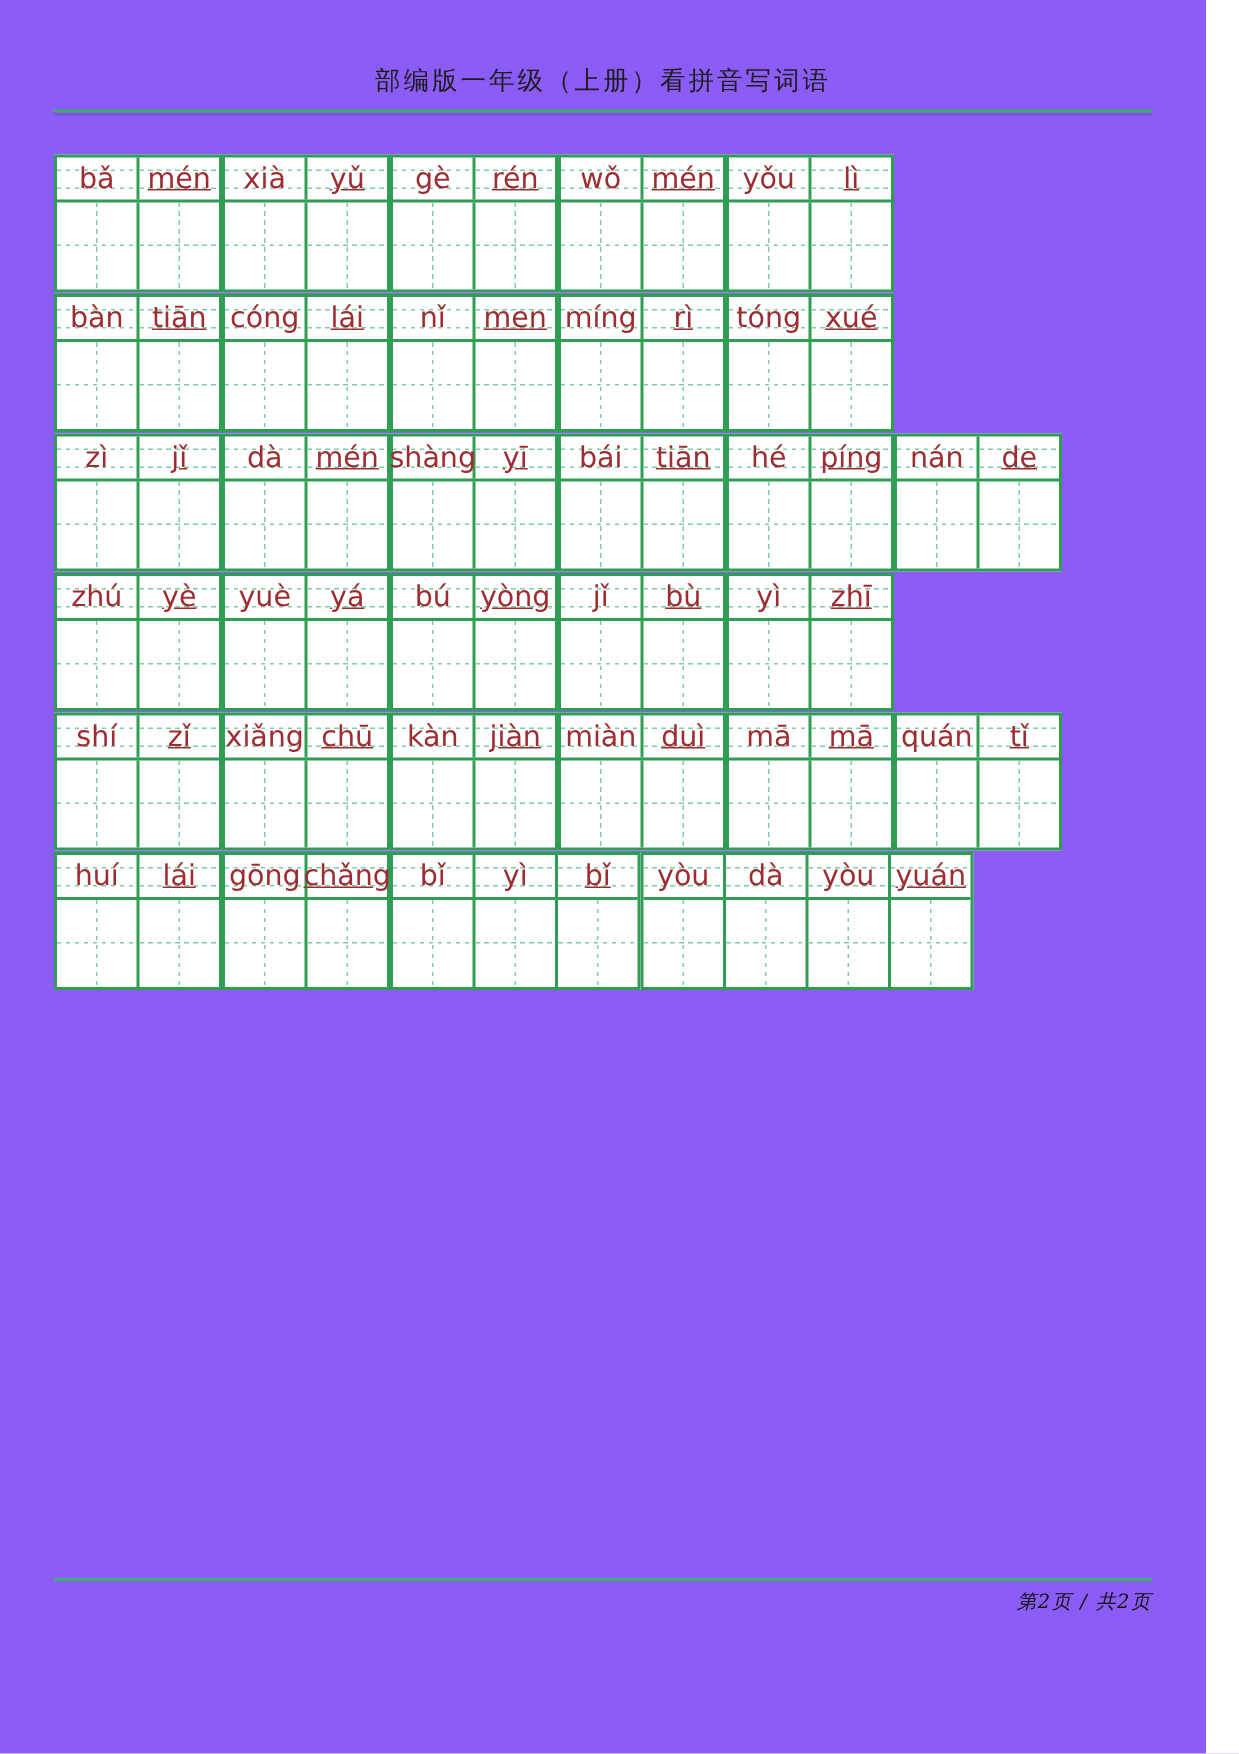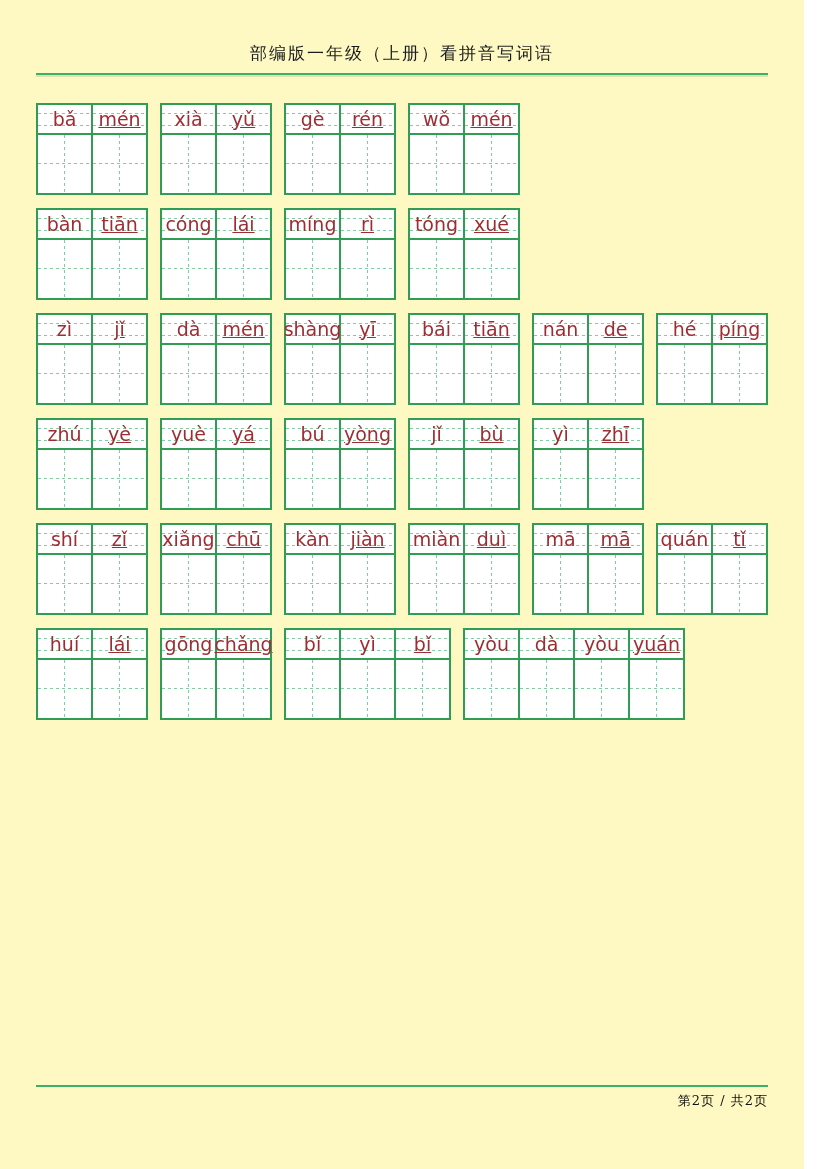--- a/index.html
+++ b/index.html
@@ -3,38 +3,38 @@
 <meta charset="utf-8">
 <style>
   :root{
     --grid-green:#2f9e54;
     --dash-green:#7fcda3;
     --pinyin-red:#9e2d33;
     --rule-green:#3cb069;
   }
   html,body{margin:0;padding:0;background:#ffffff;}
   body{width:826px;height:1169px;font-family:"Liberation Sans",sans-serif;}
-  .page{position:relative;width:804px;height:1169px;background:#fef9c3;overflow:hidden;}
+  .page{position:relative;width:804px;height:1169px;background:#8b5cf6;overflow:hidden;}
 
   .title{
     padding-top:42px;
     text-align:center;
     font-family:"DejaVu Serif","Liberation Serif",serif;
     font-size:17px;
     letter-spacing:2px;
     color:#1c1c1c;
   }
   .rule{height:2px;background:var(--rule-green);}
   .header-rule{
     margin:8px 36px 0 36px;
     box-shadow:0 2px 0 rgba(0,0,0,0.10);
   }
 
   .rows{margin:28px 36px 0 36px;}
-  .word-row{display:flex;gap:12px;margin-bottom:13px;}
+  .word-row{display:flex;margin-bottom:1px;}
 
   .group{border:2px solid var(--grid-green);background:#fff;flex:0 0 auto;}
 
   .pinyin-row{display:flex;border-bottom:2px solid var(--grid-green);}
   .pinyin-cell{
     width:53px;height:28px;
     display:flex;align-items:center;justify-content:center;
     border-right:2px solid var(--grid-green);
     font-size:19px;
     color:var(--pinyin-red);
@@ -55,21 +55,21 @@
     border-right:2px solid var(--grid-green);
     background-image:
       repeating-linear-gradient(to right, var(--dash-green) 0 3px, transparent 3px 6px),
       repeating-linear-gradient(to bottom, var(--dash-green) 0 3px, transparent 3px 6px);
     background-size:100% 1px,1px 100%;
     background-position:0 28px,26px 0;
     background-repeat:no-repeat;
   }
   .grid-cell:last-child{border-right:none;}
 
-  .footer{position:absolute;left:36px;right:36px;top:1085px;}
+  .footer{position:absolute;left:36px;right:36px;top:1052px;font-style:italic;}
   .footer-text{
     text-align:right;
     margin-top:5px;
     font-family:"DejaVu Serif","Liberation Serif",serif;
     font-size:13px;
     letter-spacing:1px;
     color:#111;
   }
 </style>
 </head>
@@ -113,20 +113,30 @@
         <div class="group">
           <div class="pinyin-row">
             <div class="pinyin-cell">wǒ</div>
             <div class="pinyin-cell">mén</div>
           </div>
           <div class="grid-row">
             <div class="grid-cell"></div>
             <div class="grid-cell"></div>
           </div>
         </div>
+        <div class="group">
+          <div class="pinyin-row">
+            <div class="pinyin-cell">yǒu</div>
+            <div class="pinyin-cell">lì</div>
+          </div>
+          <div class="grid-row">
+            <div class="grid-cell"></div>
+            <div class="grid-cell"></div>
+          </div>
+        </div>
       </div>
       <div class="word-row">
         <div class="group">
           <div class="pinyin-row">
             <div class="pinyin-cell">bàn</div>
             <div class="pinyin-cell">tiān</div>
           </div>
           <div class="grid-row">
             <div class="grid-cell"></div>
             <div class="grid-cell"></div>
@@ -137,20 +147,30 @@
             <div class="pinyin-cell">cóng</div>
             <div class="pinyin-cell">lái</div>
           </div>
           <div class="grid-row">
             <div class="grid-cell"></div>
             <div class="grid-cell"></div>
           </div>
         </div>
         <div class="group">
           <div class="pinyin-row">
+            <div class="pinyin-cell">nǐ</div>
+            <div class="pinyin-cell">men</div>
+          </div>
+          <div class="grid-row">
+            <div class="grid-cell"></div>
+            <div class="grid-cell"></div>
+          </div>
+        </div>
+        <div class="group">
+          <div class="pinyin-row">
             <div class="pinyin-cell">míng</div>
             <div class="pinyin-cell">rì</div>
           </div>
           <div class="grid-row">
             <div class="grid-cell"></div>
             <div class="grid-cell"></div>
           </div>
         </div>
         <div class="group">
           <div class="pinyin-row">
@@ -199,32 +219,32 @@
             <div class="pinyin-cell">bái</div>
             <div class="pinyin-cell">tiān</div>
           </div>
           <div class="grid-row">
             <div class="grid-cell"></div>
             <div class="grid-cell"></div>
           </div>
         </div>
         <div class="group">
           <div class="pinyin-row">
+            <div class="pinyin-cell">hé</div>
+            <div class="pinyin-cell">píng</div>
+          </div>
+          <div class="grid-row">
+            <div class="grid-cell"></div>
+            <div class="grid-cell"></div>
+          </div>
+        </div>
+        <div class="group">
+          <div class="pinyin-row">
             <div class="pinyin-cell">nán</div>
             <div class="pinyin-cell">de</div>
-          </div>
-          <div class="grid-row">
-            <div class="grid-cell"></div>
-            <div class="grid-cell"></div>
-          </div>
-        </div>
-        <div class="group">
-          <div class="pinyin-row">
-            <div class="pinyin-cell">hé</div>
-            <div class="pinyin-cell">píng</div>
           </div>
           <div class="grid-row">
             <div class="grid-cell"></div>
             <div class="grid-cell"></div>
           </div>
         </div>
       </div>
       <div class="word-row">
         <div class="group">
           <div class="pinyin-row">

